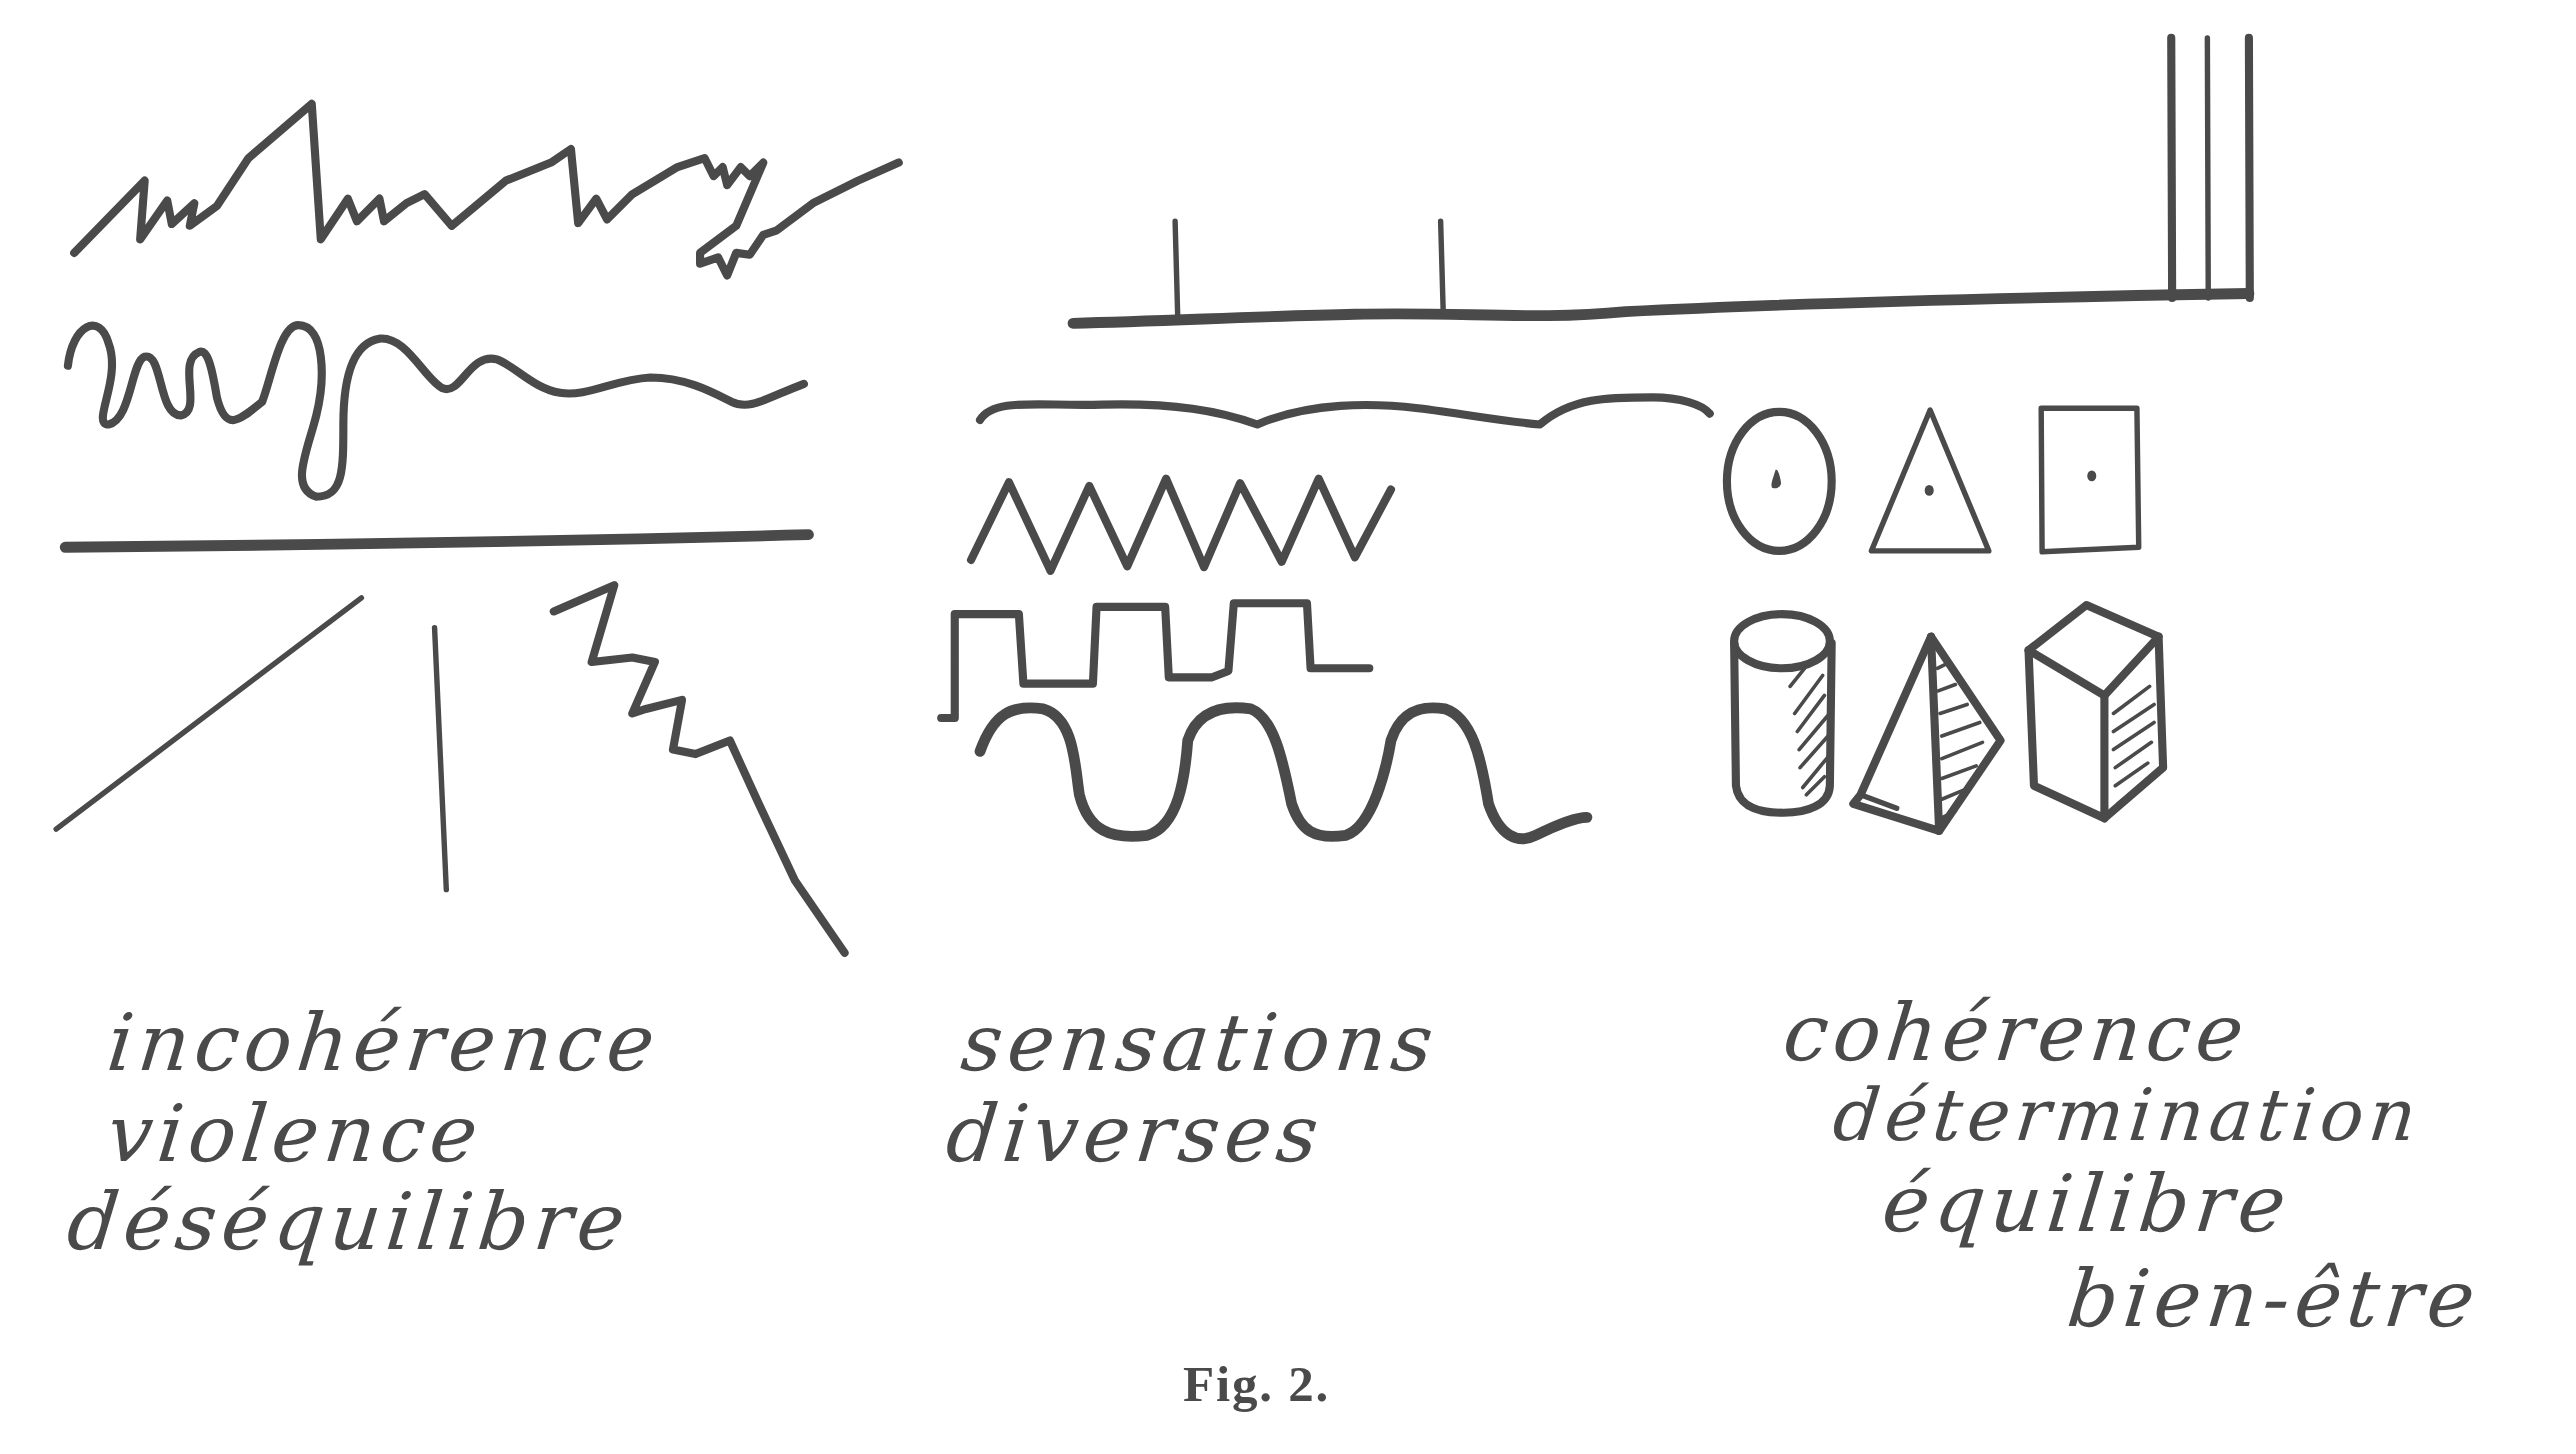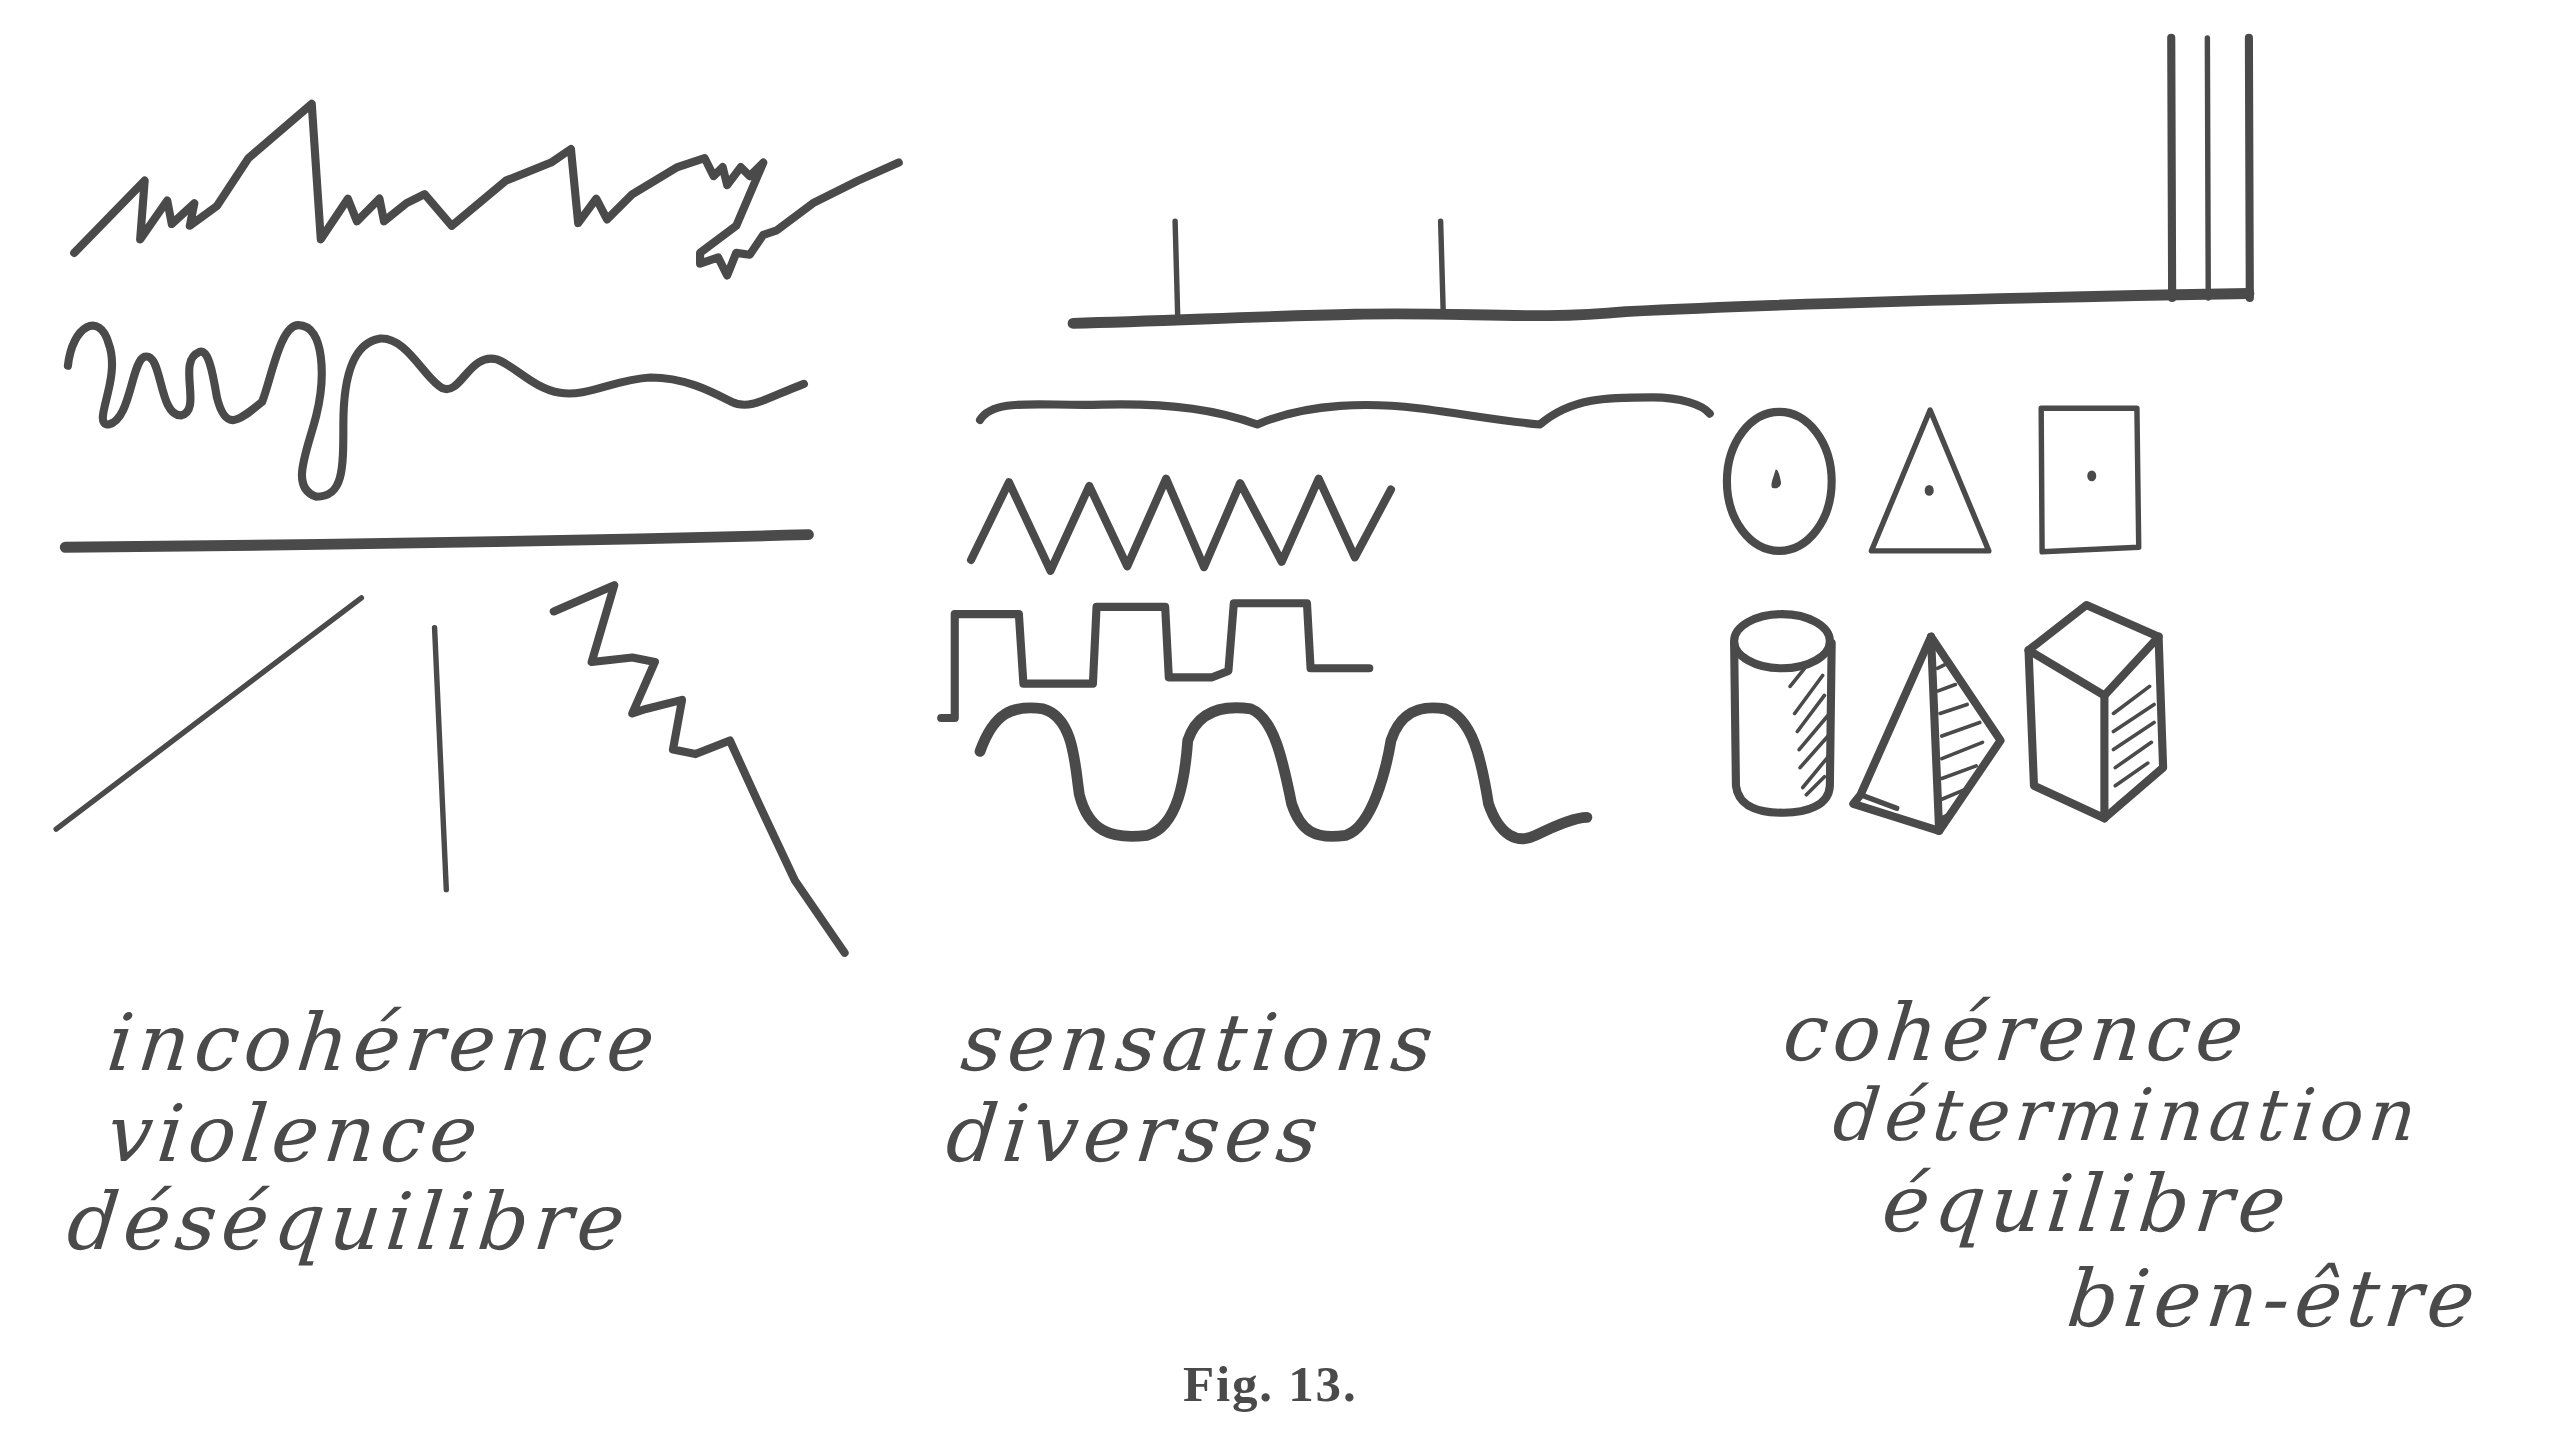--- a/index.html
+++ b/index.html
@@ -106,14 +106,14 @@
 <div class="hand" style="left:68px; top:1183px;">déséquilibre</div>
 
 <div class="hand" style="left:962px; top:1004px;">sensations</div>
 <div class="hand" style="left:947px; top:1095px;">diverses</div>
 
 <div class="hand" style="left:1784px; top:994px;">cohérence</div>
 <div class="hand" style="left:1834px; top:1079px; font-size:72px;">détermination</div>
 <div class="hand" style="left:1883px; top:1165px;">équilibre</div>
 <div class="hand" style="left:2068px; top:1260px;">bien-être</div>
 
-<div class="caption">Fig. 13.</div>
+<div class="caption">Fig. 2.</div>
 
 
 </body></html>

